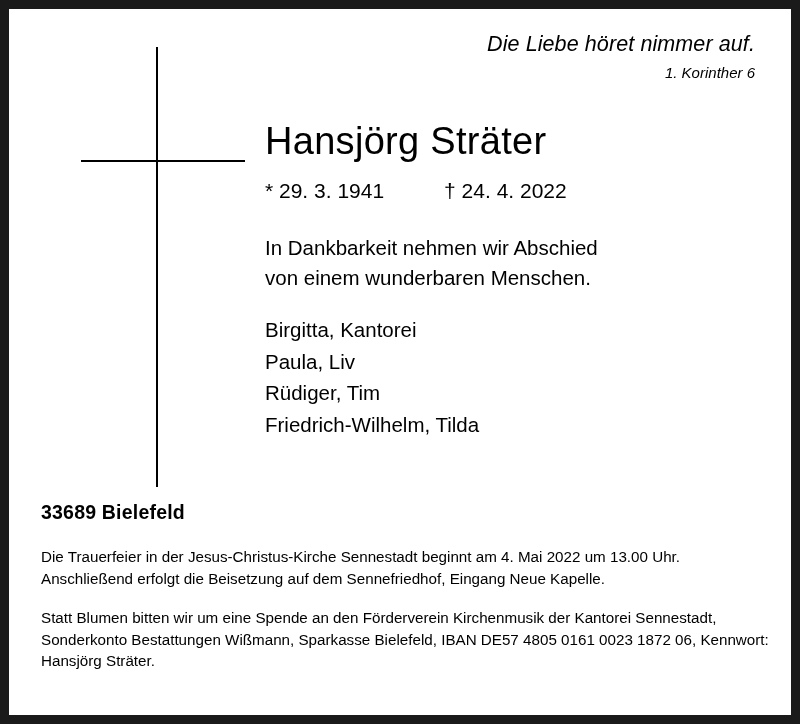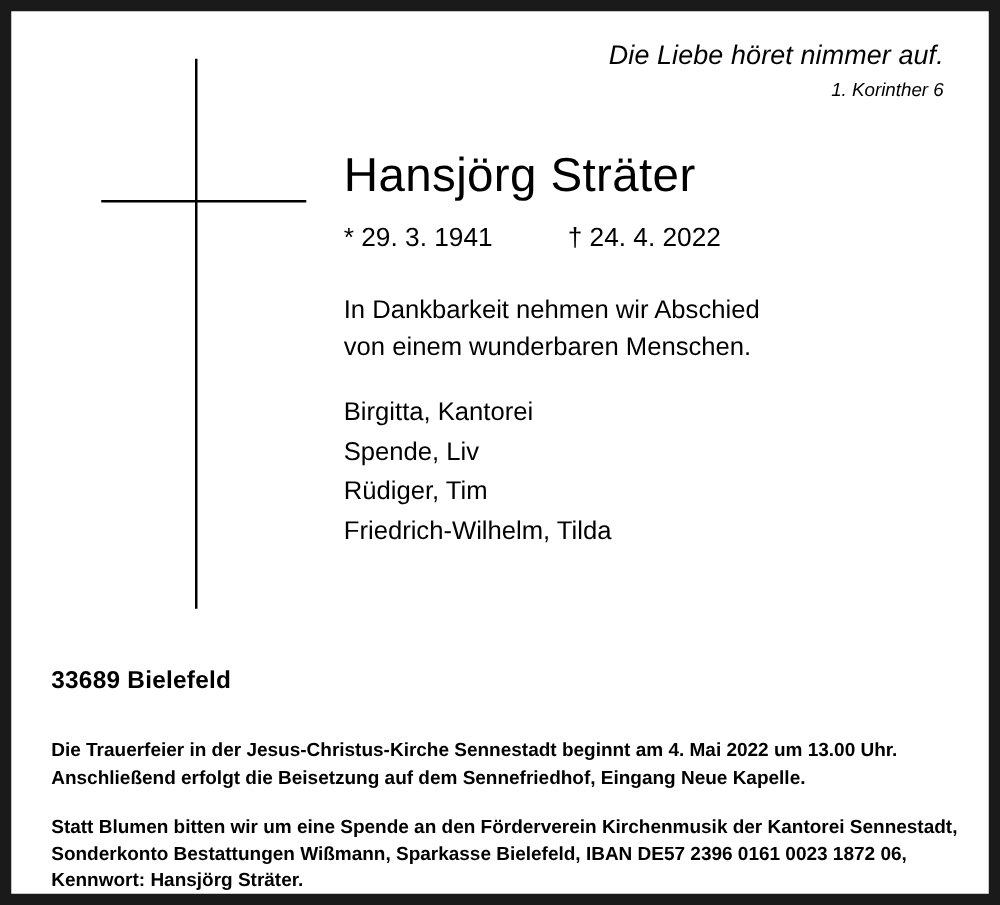--- a/index.html
+++ b/index.html
@@ -71,21 +71,21 @@
     left: -25px;
     top: 113px;
     width: 164px;
     height: 2px;
     background: #000;
   }
 
   
   .main-col {
     position: absolute;
-    left: 266px;
+    left: 256px;
     top: 112px;
     width: 480px;
   }
   .name {
     font-size: 38px;
     font-weight: 400;
     letter-spacing: 0.3px;
     line-height: 1.1;
     white-space: nowrap;
   }
@@ -107,33 +107,32 @@
     margin-top: 22px;
     font-size: 20.5px;
     line-height: 1.54;
   }
   .mourner { white-space: nowrap; }
 
   
   .location {
     position: absolute;
     left: 32px;
-    top: 524px;
+    top: 492px;
     font-size: 19.5px;
     font-weight: bold;
     letter-spacing: 0.2px;
   }
 
   
   .footer {
     position: absolute;
     left: 32px;
-    top: 581px;
+    top: 537px;
     width: 730px;
-    font-weight: bold;
   }
   .footer p {
     margin: 0 0 18px 0;
     font-size: 15.2px;
     line-height: 1.42;
   }
   .footer p:last-child { margin-bottom: 0; }
 </style>
 </head>
 <body>
@@ -158,27 +157,27 @@
         <span class="born">* 29. 3. 1941</span><span class="died">† 24. 4. 2022</span>
       </div>
 
       <div class="dedication">
         <div>In Dankbarkeit nehmen wir Abschied</div>
         <div>von einem wunderbaren Menschen.</div>
       </div>
 
       <div class="mourners">
         <div class="mourner">Birgitta, Kantorei</div>
-        <div class="mourner">Spende, Liv</div>
+        <div class="mourner">Paula, Liv</div>
         <div class="mourner">Rüdiger, Tim</div>
         <div class="mourner">Friedrich-Wilhelm, Tilda</div>
       </div>
     </div>
 
     <div class="location">33689 Bielefeld</div>
 
     <div class="footer">
       <p>Die Trauerfeier in der Jesus-Christus-Kirche Sennestadt beginnt am 4. Mai 2022 um 13.00 Uhr. Anschließend erfolgt die Beisetzung auf dem Sennefriedhof, Eingang Neue Kapelle.</p>
-      <p>Statt Blumen bitten wir um eine Spende an den Förderverein Kirchenmusik der Kantorei Sennestadt, Sonderkonto Bestattungen Wißmann, Sparkasse Bielefeld, IBAN DE57 2396 0161 0023 1872 06, Kennwort: Hansjörg Sträter.</p>
+      <p>Statt Blumen bitten wir um eine Spende an den Förderverein Kirchenmusik der Kantorei Sennestadt, Sonderkonto Bestattungen Wißmann, Sparkasse Bielefeld, IBAN DE57 4805 0161 0023 1872 06, Kennwort: Hansjörg Sträter.</p>
     </div>
 
   </div>
 </div>
 
 </body></html>

